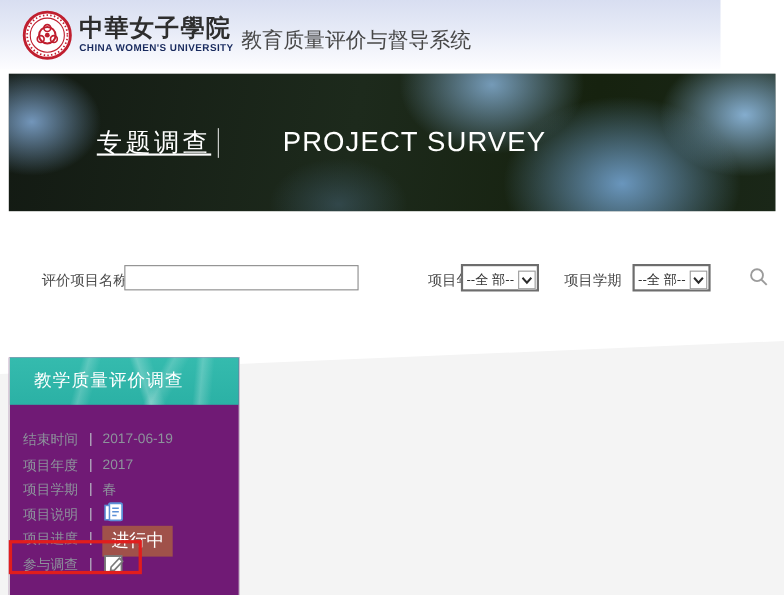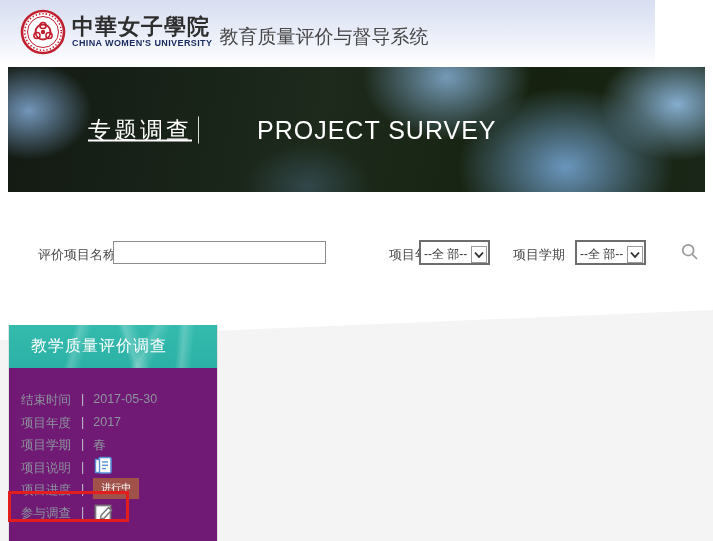--- a/index.html
+++ b/index.html
@@ -80,21 +80,21 @@
       linear-gradient(95deg,  transparent 80%, rgba(255,255,255,0.22) 83%, transparent 88%),
       linear-gradient(#35bbae, #2bb1a5);
   }
   .card-body { position:relative; padding:24px 0 14px 12px; }
   .card-row { display:flex; align-items:flex-start; height:14px; margin-bottom:8.5px; font-size:12.5px; }
   .row-label { width:56px; color:#8d939c; white-space:nowrap; }
   .row-sep { color:#bcc1c9; margin:0 9px 0 4px; }
   .row-value { color:#8d939c; }
   .doc-icon, .edit-icon { display:inline-block; margin-top:-4px; cursor:pointer; }
   .status-badge {
-    background:#a0514a; color:#fff; font-size:10px; padding:3px 8px 4px;
+    background:#a0514a; color:#fff; font-size:16px; padding:3px 8px 4px;
     margin-top:-4px; white-space:nowrap;
   }
   .annotation-box {
     position:absolute; left:-1px; top:166px; width:121px; height:31px;
     border:3px solid #e11d1d; pointer-events:none;
   }
 </style>
 </head>
 <body>
 
@@ -158,21 +158,21 @@
 
   <div class="card">
     <div class="card-header">
       <span>教学质量评价调查</span>
     </div>
     <div class="card-body">
 
       <div class="card-row">
         <span class="row-label">结束时间</span>
         <span class="row-sep">|</span>
-        <span class="row-value">2017-05-30</span>
+        <span class="row-value">2017-06-19</span>
       </div>
 
       <div class="card-row">
         <span class="row-label">项目年度</span>
         <span class="row-sep">|</span>
         <span class="row-value">2017</span>
       </div>
 
       <div class="card-row">
         <span class="row-label">项目学期</span>

